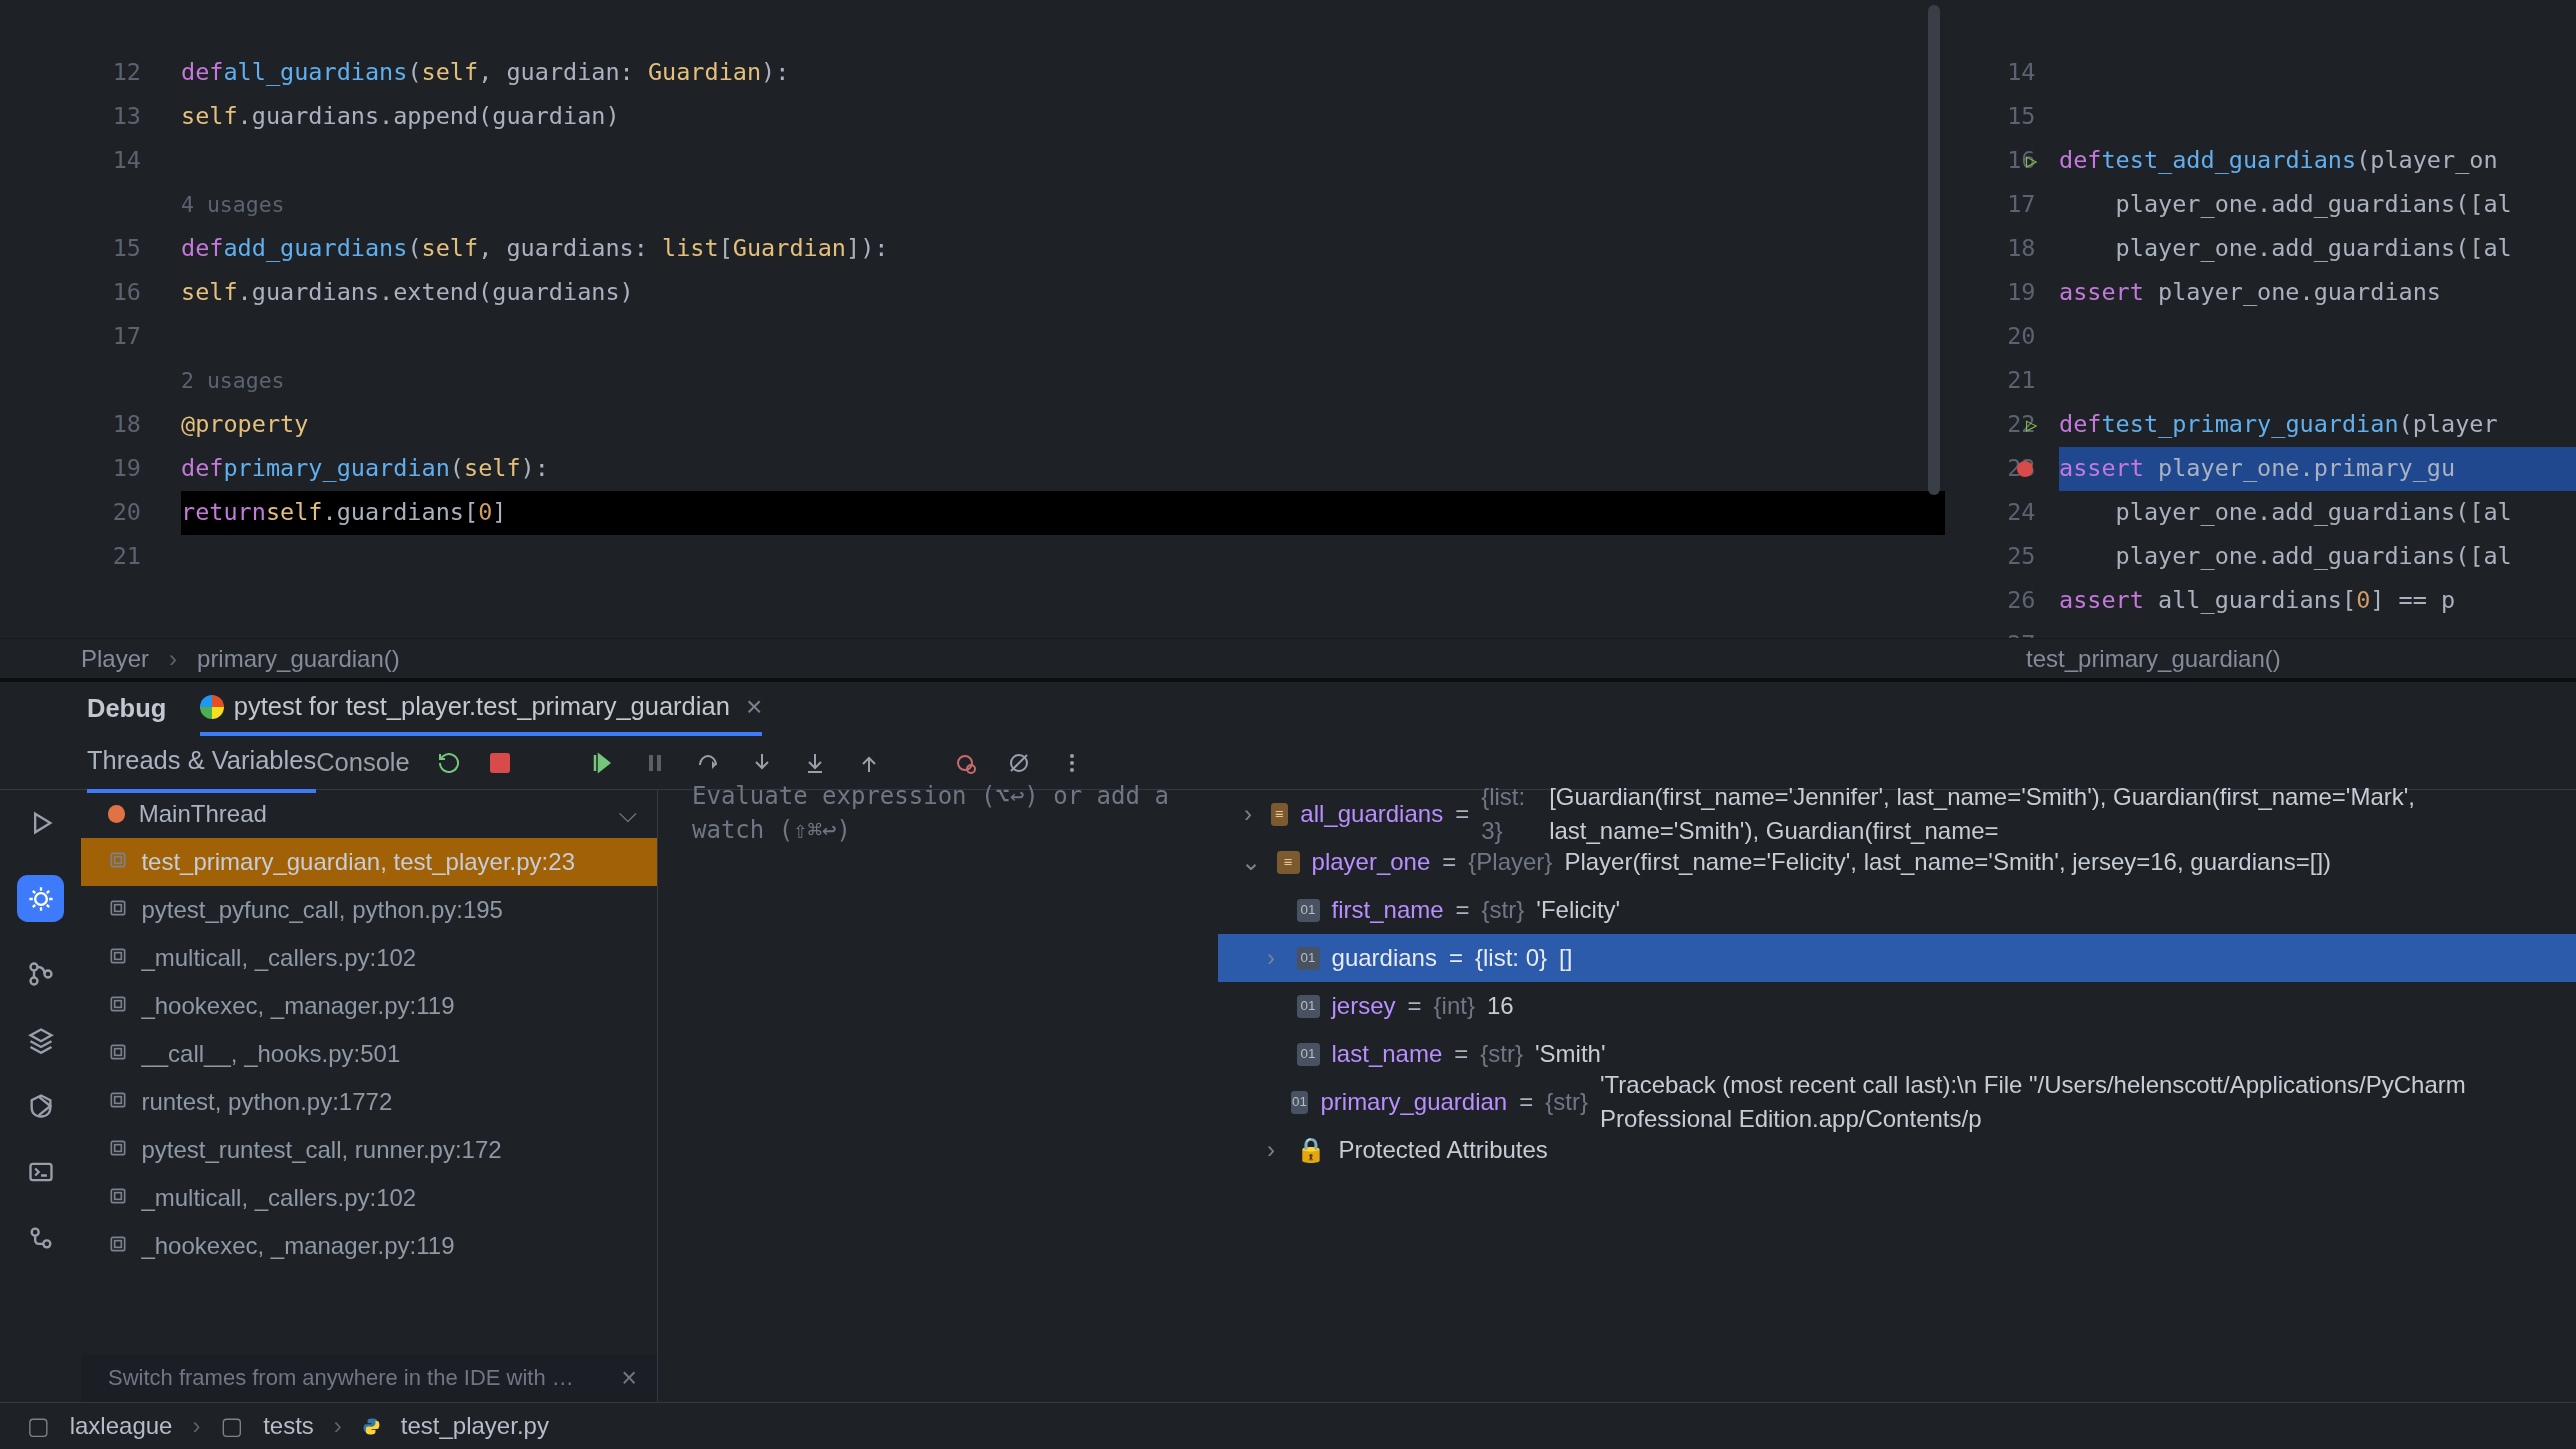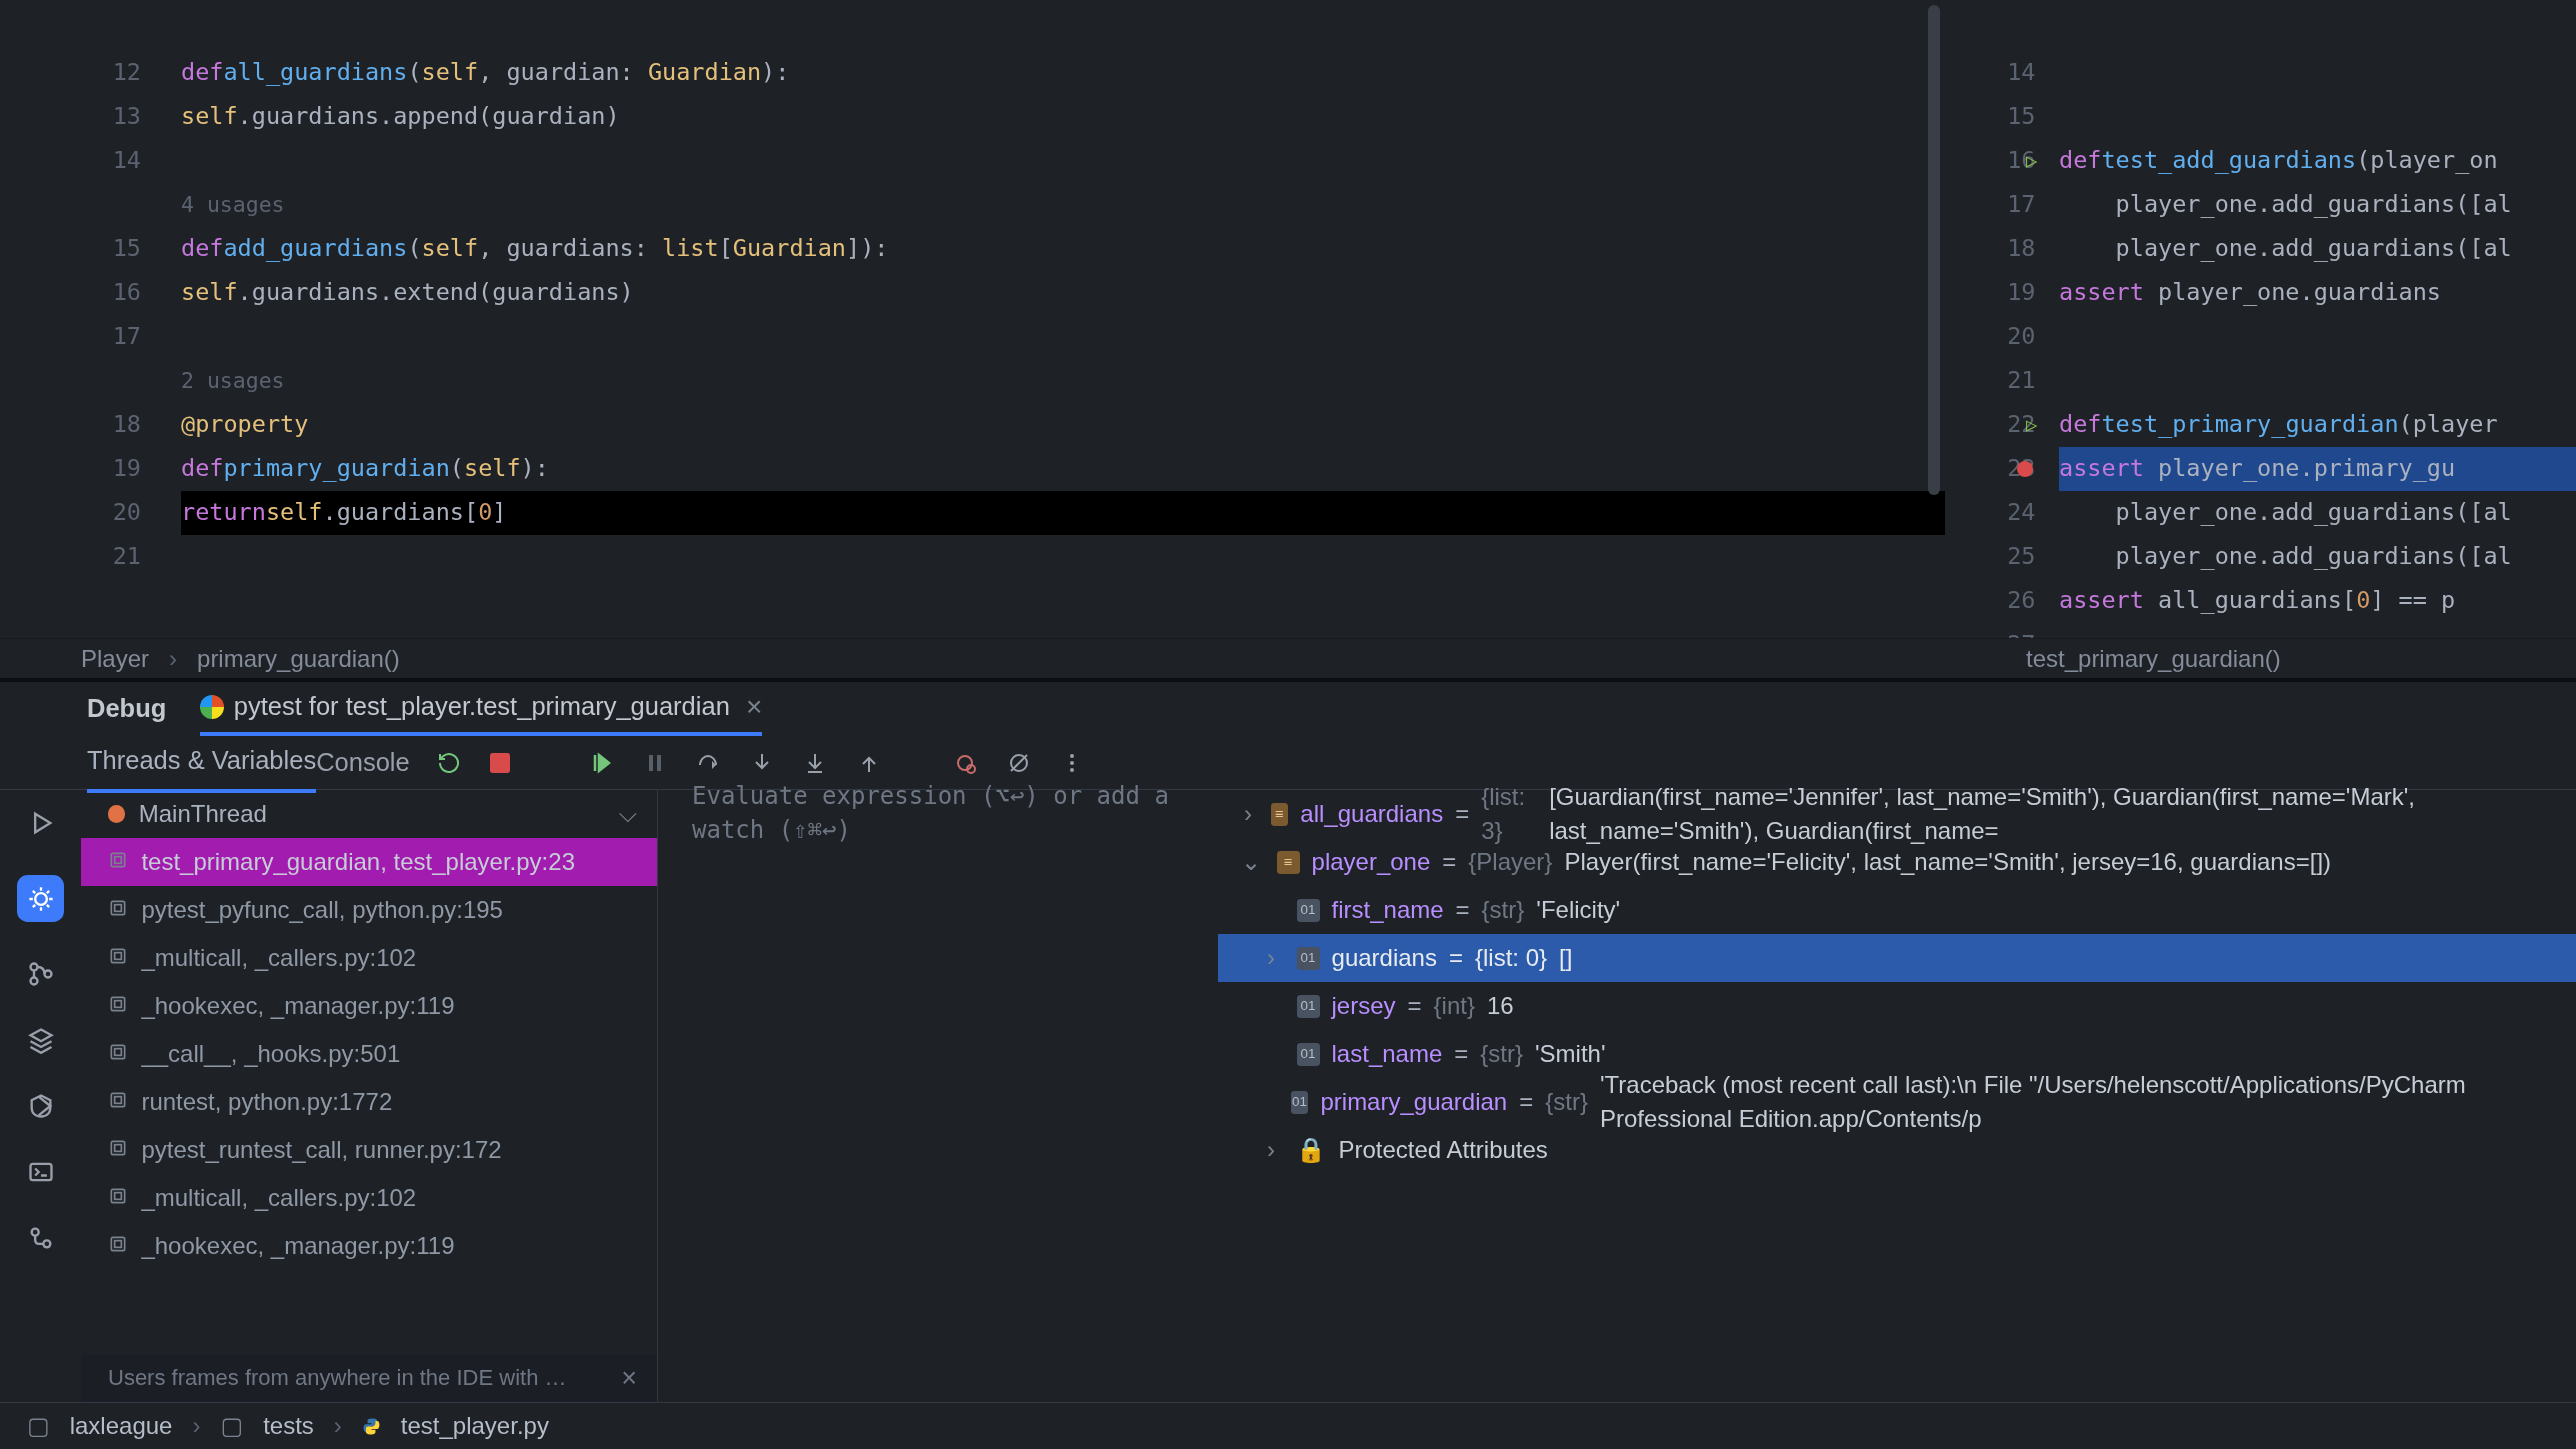--- a/index.html
+++ b/index.html
@@ -32,21 +32,21 @@
 .tool-icons svg { width:24px; height:24px; }
 .stop-btn { width:20px; height:20px; background:#d94b4b; border-radius:2.7px; }
 .debug-body { flex:1; display:flex; }
 .sidebar-icons { width:81px; display:flex; flex-direction:column; align-items:center; padding-top:19px; gap:38px; color:#9aa0ab; }
 .sidebar-icons .sel { background:#3e7bfa; color:#fff; width:47px; height:47px; border-radius:10.7px; display:flex; align-items:center; justify-content:center; }
 .sidebar-icons svg { width:28px; height:28px; }
 .frames { width:577px; border-right:1.3px solid #333842; display:flex; flex-direction:column; font-family:-apple-system,sans-serif; font-size:24px; }
 .frames .thread { height:48px; display:flex; align-items:center; padding-left:27px; gap:13.4px; }
 .frames .dot { width:17.4px; height:17.4px; border-radius:50%; background:#e07246; }
 .frame-item { height:48px; display:flex; align-items:center; padding-left:27px; gap:13.4px; color:#8f98a5; }
-.frame-item.sel { background:#a21caf; color:#c7cdd6; }
+.frame-item.sel { background:#a16207; color:#c7cdd6; }
 .frame-icon svg { width:20px; height:20px; }
 .hint { margin-top:auto; height:47px; display:flex; align-items:center; justify-content:space-between; padding:0 20px 0 27px; background:#1b1e24; color:#6f7784; font-size:22px;}
 .vars { flex:1; display:flex; flex-direction:row; }
 .eval { height:48px; display:flex; align-items:center; padding-left:34px; color:#6f7784; font-family:monospace; font-size:24px; }
 .var-row { height:48px; display:flex; align-items:center; padding-left:20px; gap:12px; font-family:-apple-system,sans-serif; font-size:24px; }
 .var-row.sel { background:#2b5baa; color:#e8ecf1; }
 .var-row .arrow { width:27px; text-align:center; color:#7a828e; }
 .var-row .badge { width:23px; height:23px; border-radius:3.4px; display:inline-flex; align-items:center; justify-content:center; font-size:14.8px; }
 .badge.list { background:#7a5a2e; color:#e8c58c; }
 .badge.obj { background:#7a5a2e; color:#e8c58c; }
@@ -312,21 +312,21 @@
             </div>
             <div class="frame-item">
               <span class="frame-icon"><svg viewBox="0 0 24 24" fill="none" stroke="#7a828e" stroke-width="2">
                   <rect x="4" y="4" width="16" height="16" rx="2"></rect>
                   <rect x="8" y="8" width="8" height="8"></rect>
                 </svg></span>
               <span>_hookexec, _manager.py:119</span>
             </div>
           </div>
         <div class="hint">
-          <span>Users frames from anywhere in the IDE with …</span>
+          <span>Switch frames from anywhere in the IDE with …</span>
           <span style="font-size:27px">×</span>
         </div>
       </div>
 
       <div class="vars">
         <div class="eval">
           <span>Evaluate expression (⌥↩) or add a watch (⇧⌘↩)</span>
         </div>
         <div id="vars-list">
             <div class="var-row">

